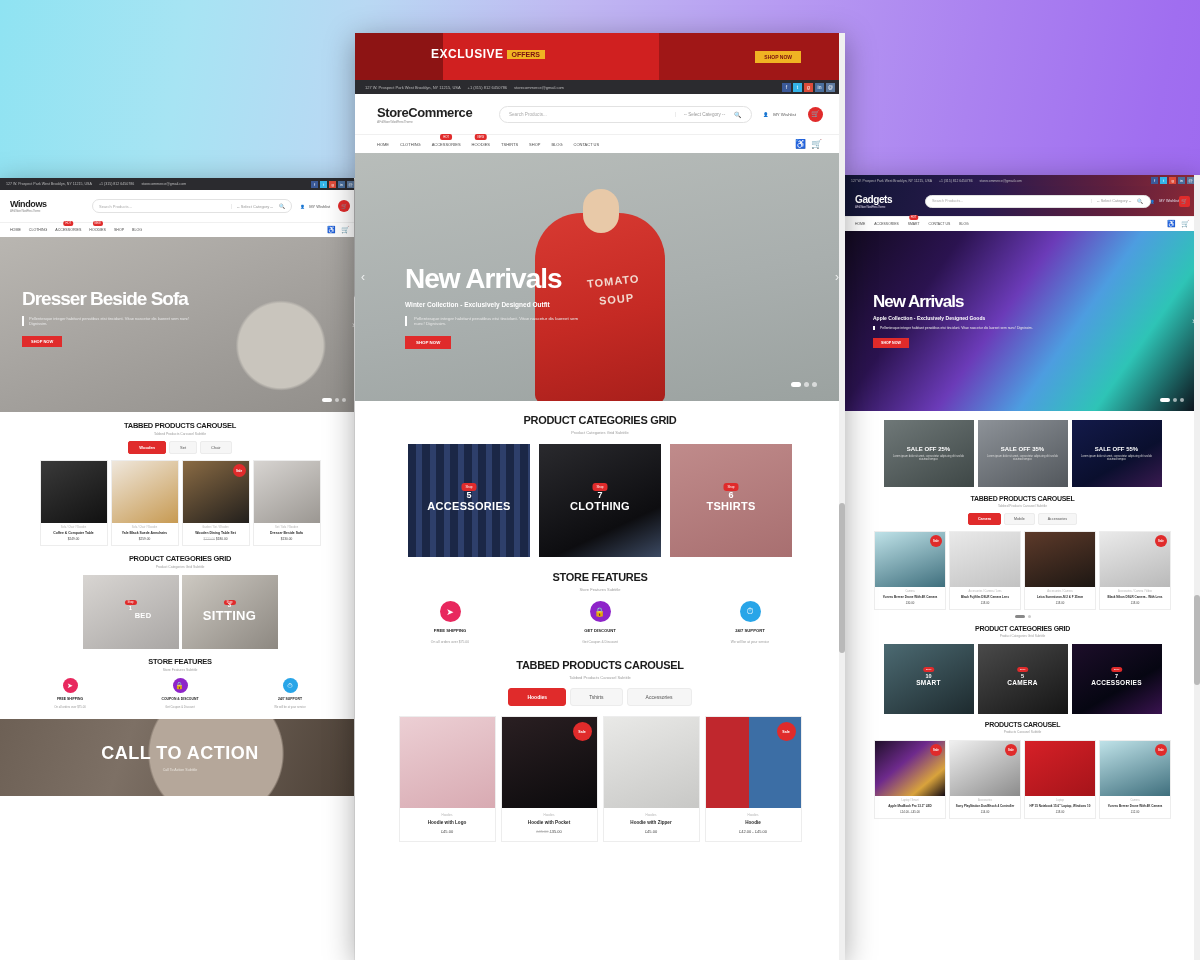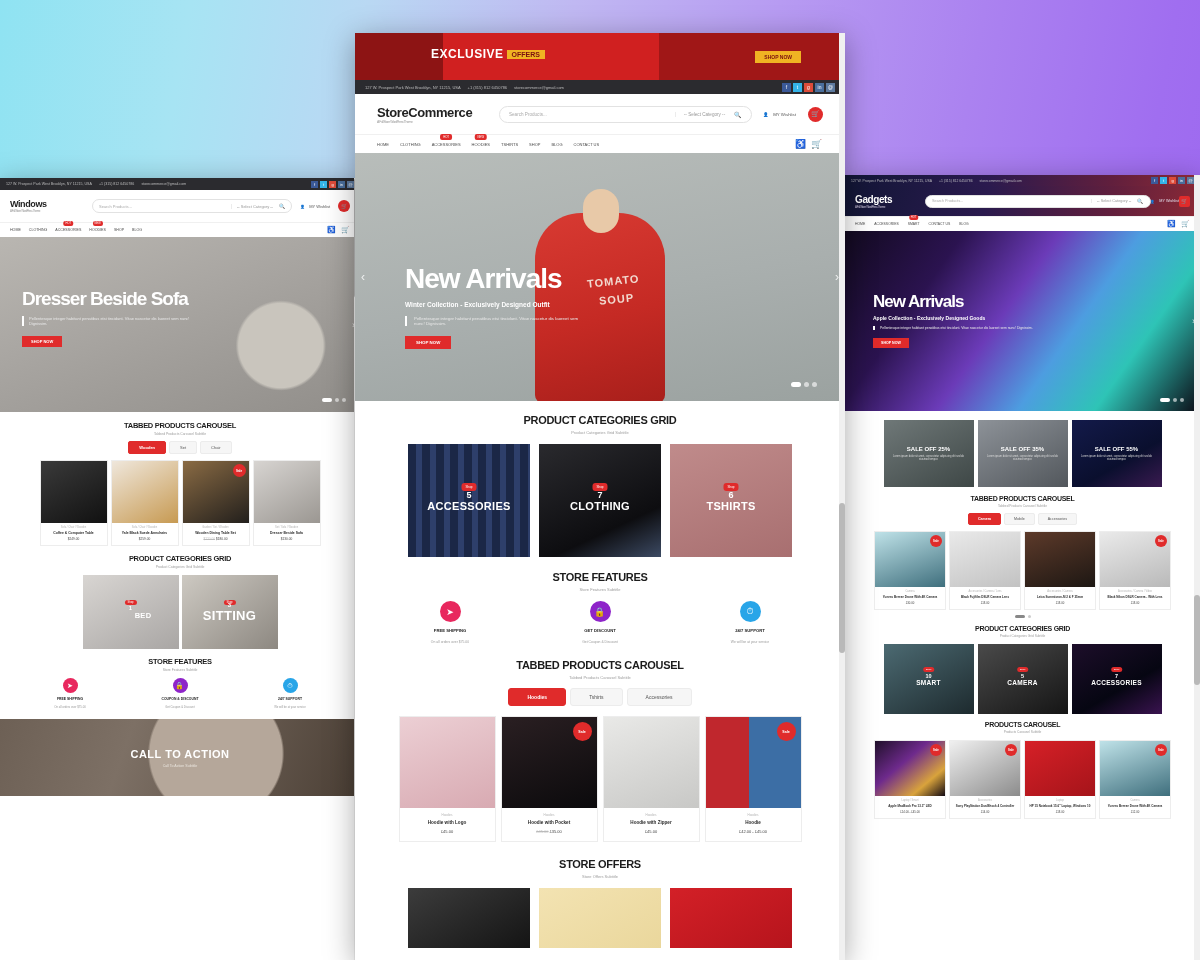--- a/index.html
+++ b/index.html
@@ -318,21 +318,21 @@
       </div>
       <div class="feat" style="width:110px;">
         <div class="fi" style="width:15px;height:15px;background:#28a5e8;font-size:7px;">⏱</div>
         <div class="ft" style="font-size:3.4px;margin-top:4px;">24/7 SUPPORT</div>
         <div class="fd" style="font-size:2.8px;margin-top:4px;">We will be at your service</div>
       </div>
     </div>
   </div>
 
   <div class="cta im-damask" style="height:77px;">
-    <div class="ct" style="font-size:11px;">CALL TO ACTION</div>
+    <div class="ct" style="font-size:18px;">CALL TO ACTION</div>
     <div class="cs" style="font-size:3.6px;margin-top:4px;">Call To Action Subtitle</div>
   </div>
 
 
   <div class="scrollbar">
       <i style="top:0;height:120px;"></i>
     </div>
 </div>
 
 <div class="panel" id="pr" style="left:845px; top:175px; width:355px; height:785px;">
@@ -718,26 +718,17 @@
         <div class="pimg im-p4" style="height:91px;">
           <div class="sale" style="width:19px;height:19px;right:5px;top:5px;font-size:3.6px;">Sale</div>
         </div>
         <div class="pcat" style="font-size:3px;padding-top:5px;">Hoodies</div>
         <div class="pname" style="font-size:4.6px;padding:3px 2px 0;">Hoodie</div>
         <div class="pprice" style="font-size:4px;padding:4px 0 7px;">£42.00 - £45.00</div>
       </div>
     </div>
   </div>
 
-  <div style="padding:16px 0 0;">
-    <div class="sec-title" style="font-size:11px;">STORE OFFERS</div>
-    <div class="sec-sub" style="font-size:4px;margin-top:4px;">Store Offers Subtitle</div>
-    <div class="offrow" style="gap:9px;margin-top:9px;">
-      <div class="offcard im-o1" style="width:122px;height:60px;"></div>
-      <div class="offcard im-o2" style="width:122px;height:60px;"></div>
-      <div class="offcard im-o3" style="width:122px;height:60px;"></div>
-    </div>
-  </div>
 
   <div class="scrollbar">
       <i style="top:470px;height:150px;"></i>
     </div>
 </div>
 
 </body></html>

